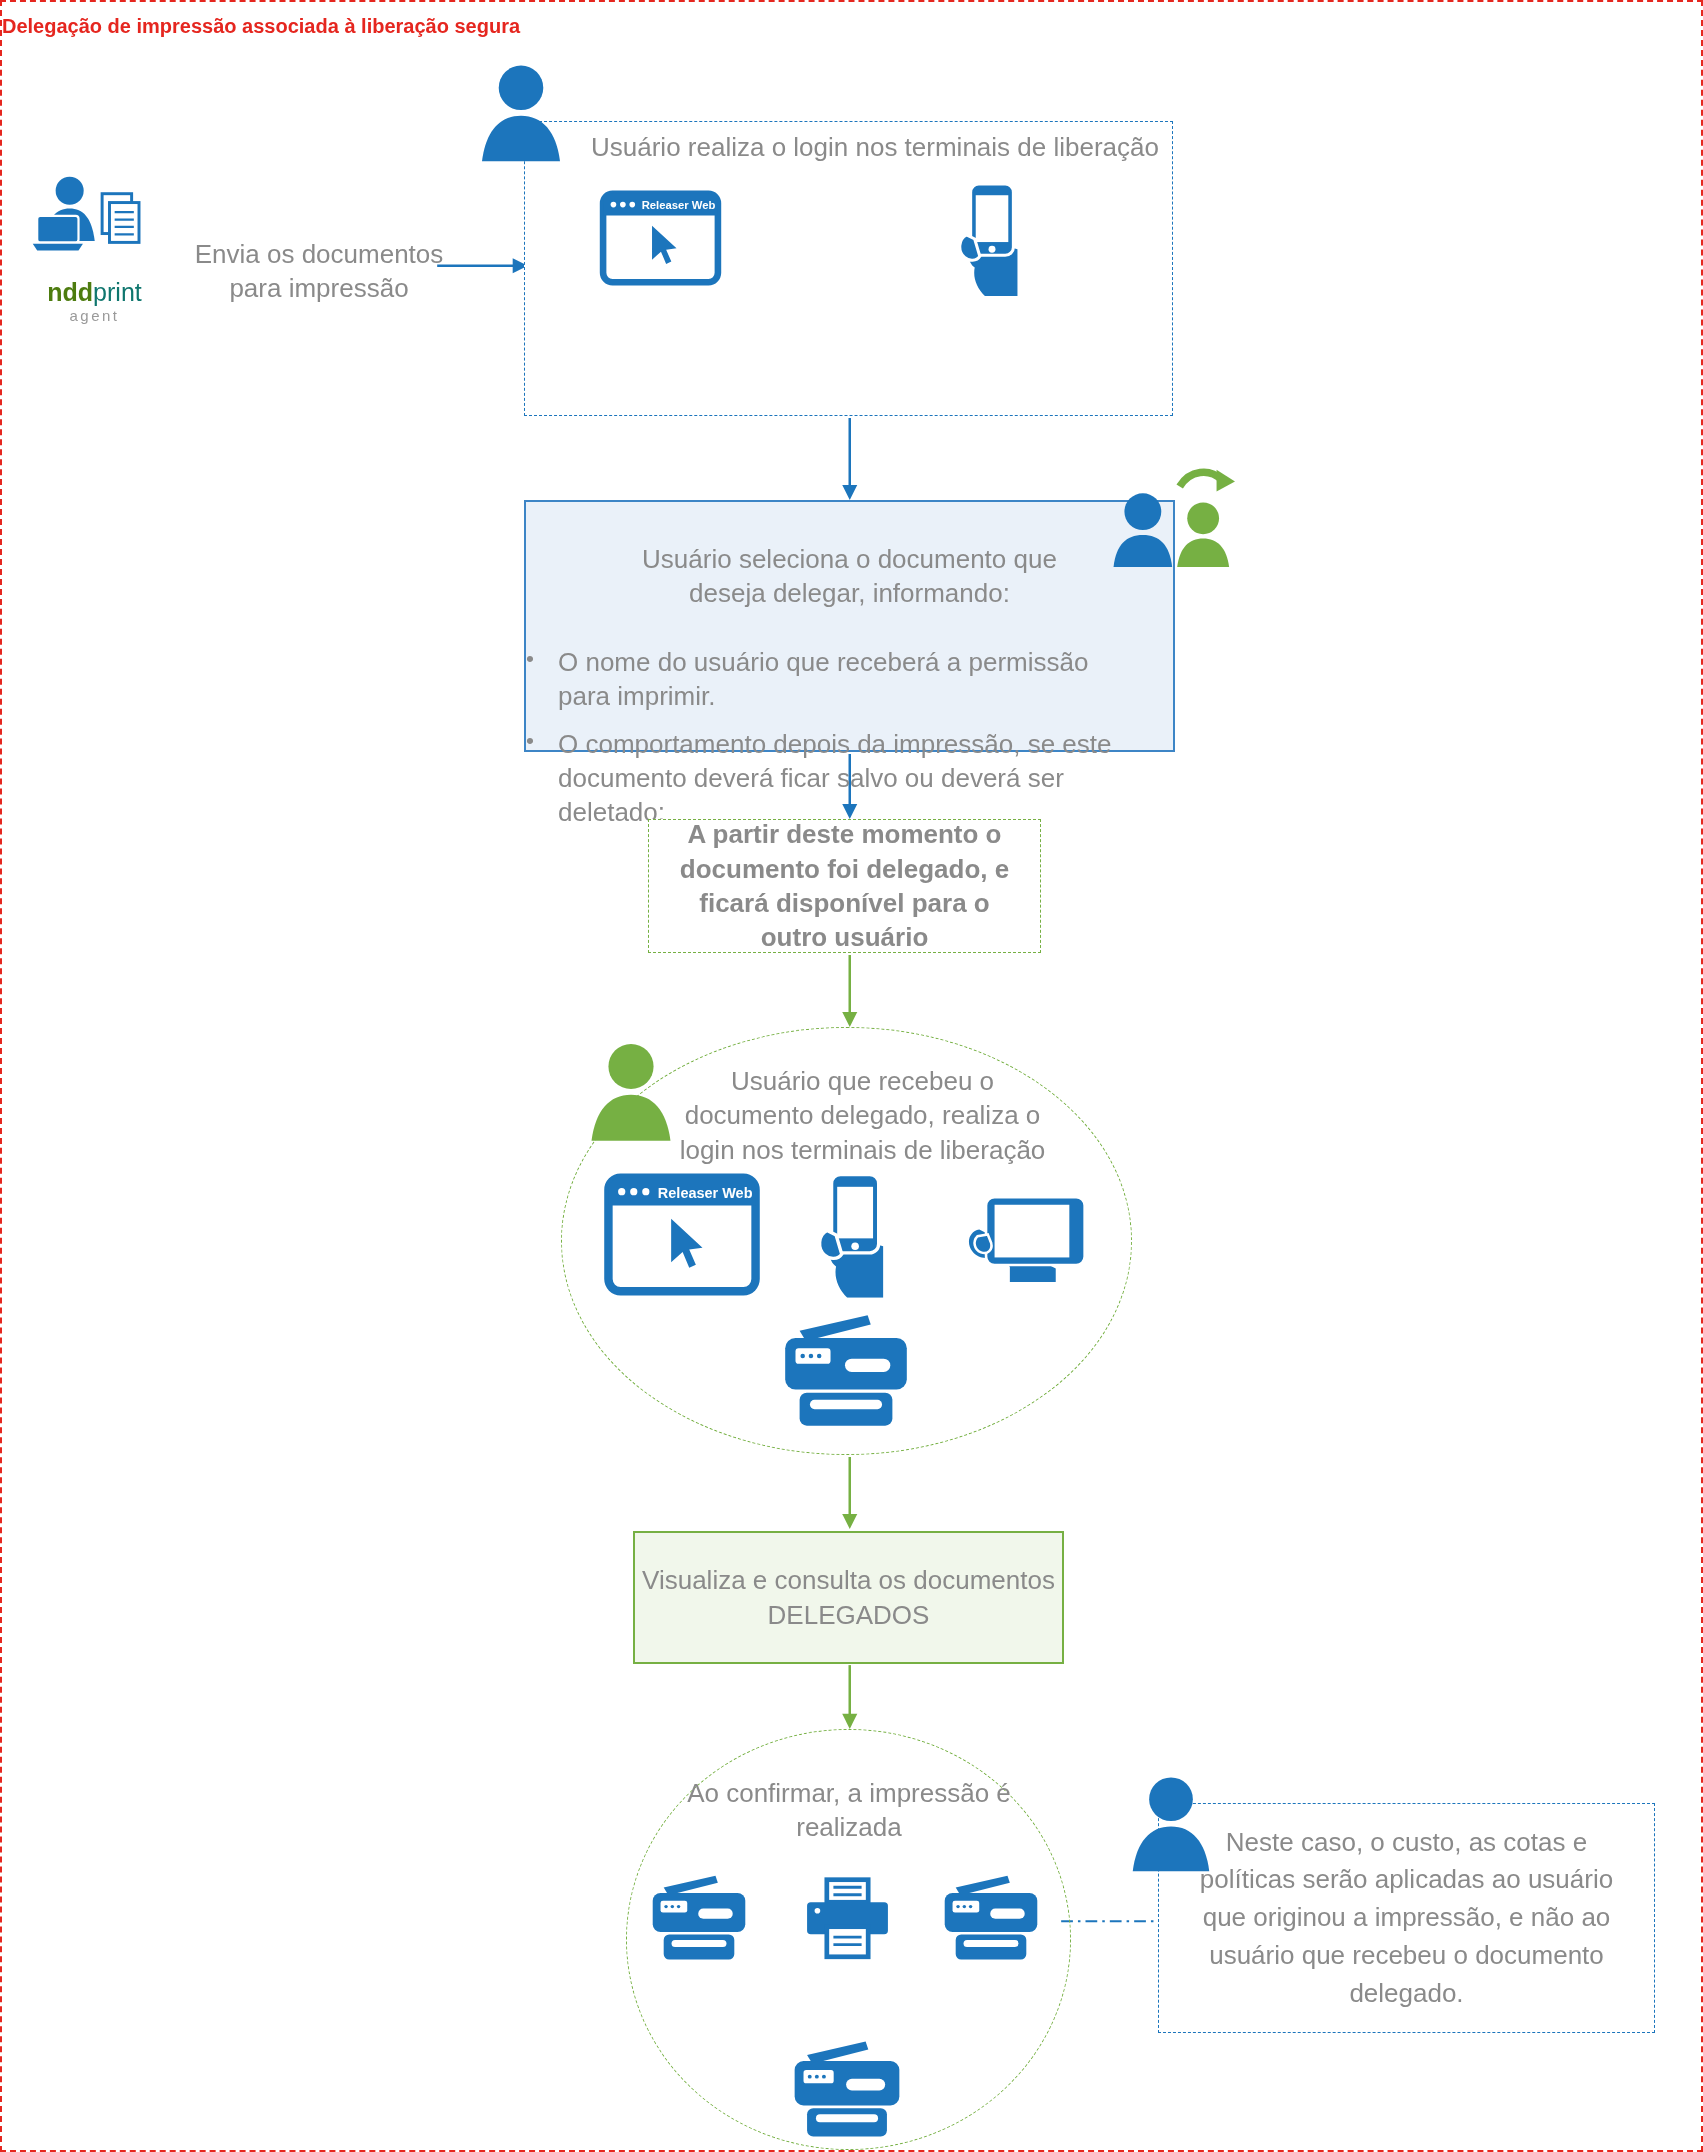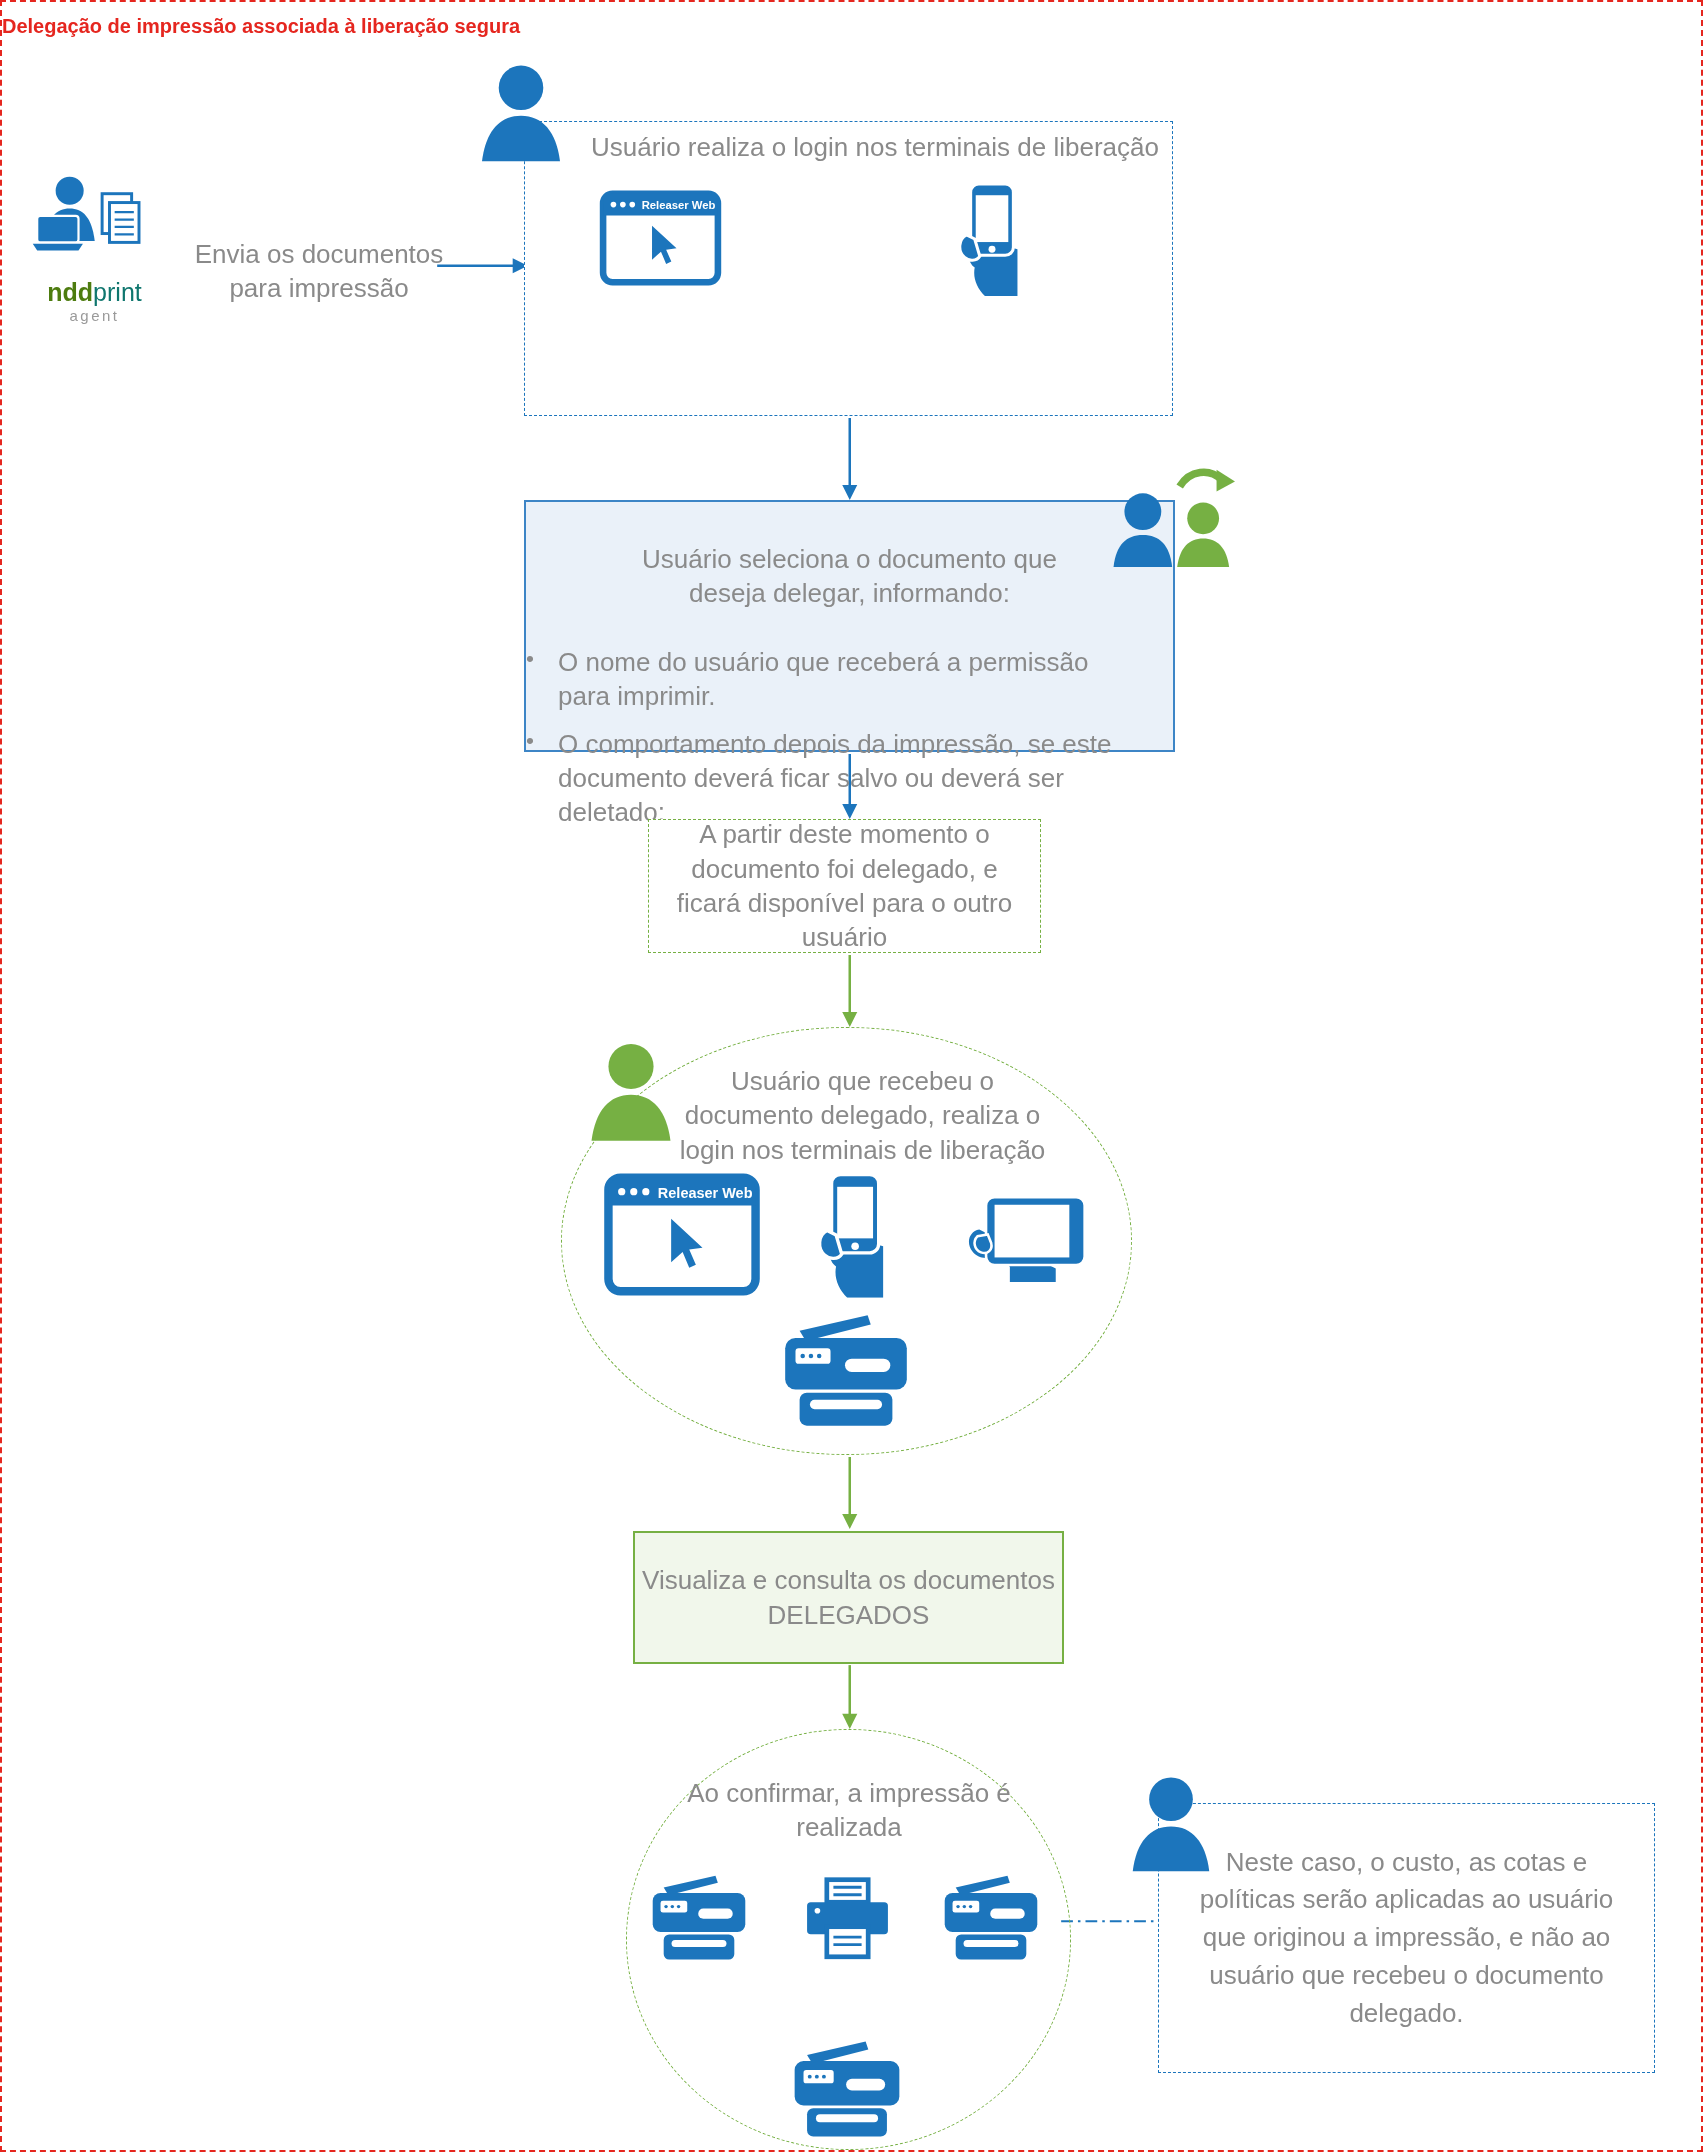--- a/index.html
+++ b/index.html
@@ -14,21 +14,21 @@
     left:0; right:0; top:13.4px; text-align:left;
     color:#e5261f; font-weight:bold; font-size:20px;
   }
   .body-text { font-size:26px; line-height:1.32; color:#8a8a8a; }
   .icon { z-index:3; }
   .boxz { z-index:1; }
 
   
   .login-box  { border:1.7px dashed #1c75bc; background:#fff; }
   .select-box { border:2.5px solid #3d85c6; background:#eaf1f9; padding-top:22px; }
-  .delegated-box { border:1.7px dashed #76b043; background:#fff; display:flex; align-items:center; justify-content:center; }
+  .delegated-box { border:1.7px dashed #76b043; background:#fff; display:flex; align-items:center; justify-content:center;font-weight:bold; }
   .view-box { border:2.5px solid #76b043; background:#f1f7eb; display:flex; align-items:center; justify-content:center; }
   .ellipse { border:1.7px dashed #76b043; border-radius:50%; background:transparent; }
   .note-box { border:1.7px dashed #1c75bc; background:#fff; display:flex; align-items:center; justify-content:center; }
 
   
   .nddlogo { text-align:center; line-height:1.1; }
   .nddlogo .ndd   { font-weight:700; color:#4d7c0f; font-size:25px; }
   .nddlogo .print { font-weight:400; color:#0f766e; font-size:25px; }
   .nddlogo .sub   { display:block; color:#9a9a9a; font-size:15px; letter-spacing:2.5px; margin-top:1.7px; }
   .nddlogo.small .ndd, .nddlogo.small .print { font-size:22.7px; }
@@ -264,18 +264,18 @@
     </svg>
 
   <svg class="abs" style="left:1059px;top:1915px" width="101" height="8.4" viewBox="0 0 120 10">
     <line x1="0" y1="5" x2="120" y2="5" stroke="#1c75bc" stroke-width="2.5" stroke-dasharray="14 6 3 6"></line>
   </svg>
 
   <svg class="abs icon" style="left:1123px;top:1769px;color:#1c75bc" width="92" height="102" viewBox="0 0 110 122">
       <use href="#sym-bust"></use>
     </svg>
 
-  <div class="abs note-box boxz" style="left:1156px;top:1801px;width:497px;height:270px">
+  <div class="abs note-box boxz" style="left:1156px;top:1801px;width:497px;height:230px">
     <div class="body-text center" style="width:453px;line-height:1.45">Neste caso, o custo, as cotas e políticas serão aplicadas ao usuário que originou a impressão, e não ao usuário que recebeu o documento delegado.</div>
   </div>
 
 </div>
 
 
 </body></html>

